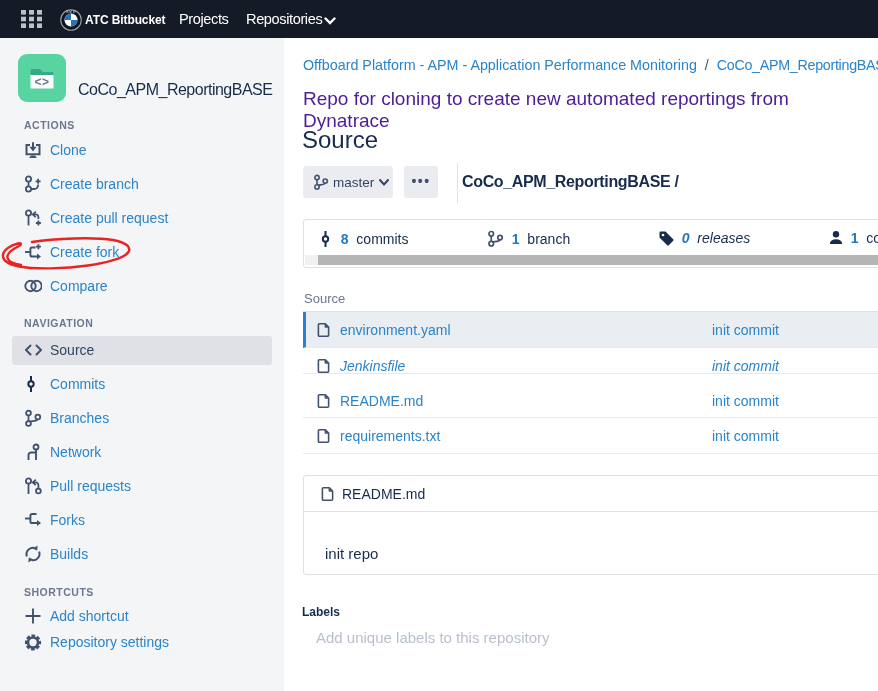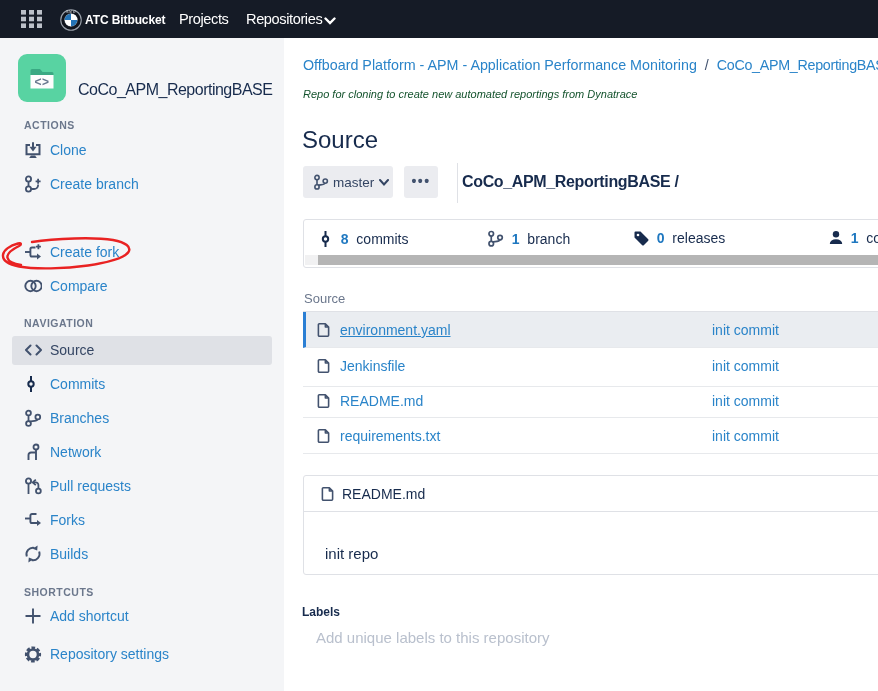--- a/index.html
+++ b/index.html
@@ -32,21 +32,21 @@
 .sb-item .tx { position:absolute; left:50px; top:50%; margin-top:-8px;
   font-size:14px; color:#2a84c9; white-space:nowrap; }
 .src-hl { position:absolute; left:12px; top:298px; width:260px; height:29px;
   background:#dfe1e6; border-radius:3px; }
 .sb-item.dark .tx { color:#344563; }
 
 
 .main { position:absolute; left:303px; top:38px; width:575px; }
 .crumbs { position:absolute; left:0px; top:19px; font-size:14.3px; color:#2a84c9; white-space:nowrap; }
 .crumbs .sep { color:#42526e; }
-.desc { position:absolute; left:0px; top:50px; font-size:11px; color:#14532d;font-style:italic; }
+.desc { position:absolute; left:0px; top:50px; font-size:19px; color:#4c1d95; }
 h1.src { position:absolute; left:-1px; top:88px; font-size:24px; font-weight:500;
   color:#172b4d; }
 .branch-row { position:absolute; left:0; top:128px; height:36px; }
 .btn { position:absolute; background:#ebecf0; border-radius:3px; height:32px; }
 .btn-master { left:0; top:0; width:90px; }
 .btn-dots { left:101px; top:0; width:34px; color:#42526e; font-weight:bold;
   font-size:14px; text-align:center; line-height:31px; letter-spacing:1.5px; }
 .path-div { position:absolute; left:154px; top:-3px; width:1px; height:40px; background:#dfe1e6; }
 .path { position:absolute; left:159px; top:7px; font-size:16px; font-weight:bold; color:#172b4d; white-space:nowrap; letter-spacing:-0.35px; }
 
@@ -59,21 +59,21 @@
 
 .ftable { position:absolute; left:0; top:241px; width:575px; }
 .fhead { position:absolute; top:12px; font-size:13px; color:#6b778c; }
 .fth-divider { position:absolute; left:0; top:32px; width:575px; height:1px; background:#dfe1e6; }
 .frow { position:absolute; left:0; width:575px; height:36px; border-bottom:1px solid #e7e9ec; }
 .frow .fic { position:absolute; left:14px; top:10px; }
 .frow .fname { position:absolute; left:37px; top:10px; font-size:14px; color:#2a84c9; }
 .frow .fdesc { position:absolute; left:409px; top:10px; font-size:14px; color:#2a84c9; }
 .frow.hl { background:#eaedf1; border-left:3px solid #2b7fd4; }
 .frow.hl .fic { left:11px; }
-.frow.hl .fname { left:34px;text-decoration:underline; }
+.frow.hl .fname { left:34px; }
 .frow.hl .fdesc { left:406px; }
 
 .readme { position:absolute; left:0; top:437px; width:600px; height:100px;
   border:1px solid #dfe1e6; border-radius:3px; }
 .rhead { position:absolute; left:0; top:0; width:598px; height:36px; border-bottom:1px solid #dfe1e6; }
 .rhead .fic { position:absolute; left:17px; top:10px; }
 .rhead .rtitle { position:absolute; left:38px; top:10px; font-size:14px; color:#172b4d; }
 .rbody { position:absolute; left:21px; top:69px; font-size:15px; color:#172b4d; }
 
 .labels-h { position:absolute; left:-1px; top:567px; font-size:12px; font-weight:bold; color:#172b4d; }
@@ -219,20 +219,26 @@
           <use href="#sym-cbranch"></use>
         </svg></span>
       <span class="tx">Create branch</span>
     </div>
   <div class="sb-item" style="top:100px;">
       <span class="ic"><svg width="18" height="18" viewBox="0 0 18 18">
           <use href="#sym-clone"></use>
         </svg></span>
       <span class="tx">Clone</span>
     </div>
+  <div class="sb-item" style="top:168px;">
+      <span class="ic"><svg width="18" height="18" viewBox="0 0 18 18">
+          <use href="#sym-cpr"></use>
+        </svg></span>
+      <span class="tx">Create pull request</span>
+    </div>
   <div class="sb-item" style="top:202px;text-align:center;">
       <span class="ic"><svg width="18" height="18" viewBox="0 0 18 18">
           <use href="#sym-fork"></use>
         </svg></span>
       <span class="tx">Create fork</span>
     </div>
   <div class="sb-item" style="top:236px;">
       <span class="ic"><svg width="18" height="18" viewBox="0 0 18 18">
           <use href="#sym-compare"></use>
         </svg></span>
@@ -284,21 +290,21 @@
       <span class="tx">Builds</span>
     </div>
 
   <div class="sec-label" style="top:548px;">SHORTCUTS</div>
   <div class="sb-item" style="top:566px;">
       <span class="ic"><svg width="18" height="18" viewBox="0 0 18 18">
           <use href="#sym-plus"></use>
         </svg></span>
       <span class="tx">Add shortcut</span>
     </div>
-  <div class="sb-item" style="top:592px;margin-top:12px;">
+  <div class="sb-item" style="top:592px;">
       <span class="ic"><svg width="18" height="18" viewBox="0 0 18 18">
           <use href="#sym-gear"></use>
         </svg></span>
       <span class="tx">Repository settings</span>
     </div>
 
   <svg id="redcircle" style="position:absolute; left:0; top:194px;" width="136" height="44" viewBox="0 0 136 44">
     <path d="M32 10 C55 6.2, 95 5, 113 8 C126 10.5, 131.5 15, 128.5 20 C124 26.5, 108 30.5, 88 33.5 C65 36.8, 35 37.5, 19 34.5 C7 32.2, 2.5 27.5, 3 22.8 C3.5 18, 10 13.5, 18 11.5 C21.2 10.7, 22 12.3, 19 14 C13 17, 6.5 21, 7.5 25.8 C8.2 29.3, 13.5 31.8, 21 33" stroke="#e92222" stroke-width="2.4" fill="none" stroke-linecap="round"></path>
   </svg>
 </div>
@@ -323,42 +329,42 @@
     <div class="path">CoCo_APM_ReportingBASE /</div>
   </div>
 
   <div class="stats">
     <span class="stat" style="left:14px;"><svg width="15" height="18" viewBox="0 0 14 18" style="vertical-align:-4px;">
           <use href="#sym-commit"></use>
         </svg>&nbsp;&nbsp;<b class="num">8</b> &nbsp;commits</span>
     <span class="stat" style="left:183px;"><svg width="17" height="17" viewBox="0 0 18 18" style="vertical-align:-3px;">
           <use href="#sym-branch"></use>
         </svg>&nbsp;&nbsp;<b class="num">1</b> &nbsp;branch</span>
-    <span class="stat" style="left:329px;"><svg width="16" height="16" viewBox="0 0 16 16" style="vertical-align:-3px;">
+    <span class="stat" style="left:354px;font-style:italic;"><svg width="16" height="16" viewBox="0 0 16 16" style="vertical-align:-3px;">
           <use href="#sym-tag"></use>
         </svg>&nbsp;&nbsp;<b class="num">0</b> &nbsp;releases</span>
     <span class="stat" style="left:525px;"><svg width="14" height="15" viewBox="0 0 14 15" style="vertical-align:-2px;">
           <use href="#sym-person"></use>
         </svg>&nbsp;&nbsp;<b class="num">1</b> &nbsp;contributor</span>
     <div class="sb-track"></div>
     <div class="sb-thumb"></div>
   </div>
 
   <div class="ftable">
     <span class="fhead" style="left:1px;">Source</span>
     <span class="fhead" style="left:409px;margin-top:38px;">Description</span>
     <div class="fth-divider"></div>
     <div class="frow hl" style="top:33px;height:36px;">
         <span class="fic"><svg width="13" height="15.5" viewBox="0 0 14 16">
             <use href="#sym-file"></use>
           </svg></span>
         <span class="fname">environment.yaml</span>
         <span class="fdesc">init commit</span>
       </div>
-    <div class="frow" style="top:69px;height:39px;">
+    <div class="frow" style="top:69px;height:26px;font-style:italic;">
         <span class="fic"><svg width="13" height="15.5" viewBox="0 0 14 16">
             <use href="#sym-file"></use>
           </svg></span>
         <span class="fname">Jenkinsfile</span>
         <span class="fdesc">init commit</span>
       </div>
     <div class="frow" style="top:104px;height:35px;">
         <span class="fic"><svg width="13" height="15.5" viewBox="0 0 14 16">
             <use href="#sym-file"></use>
           </svg></span>

